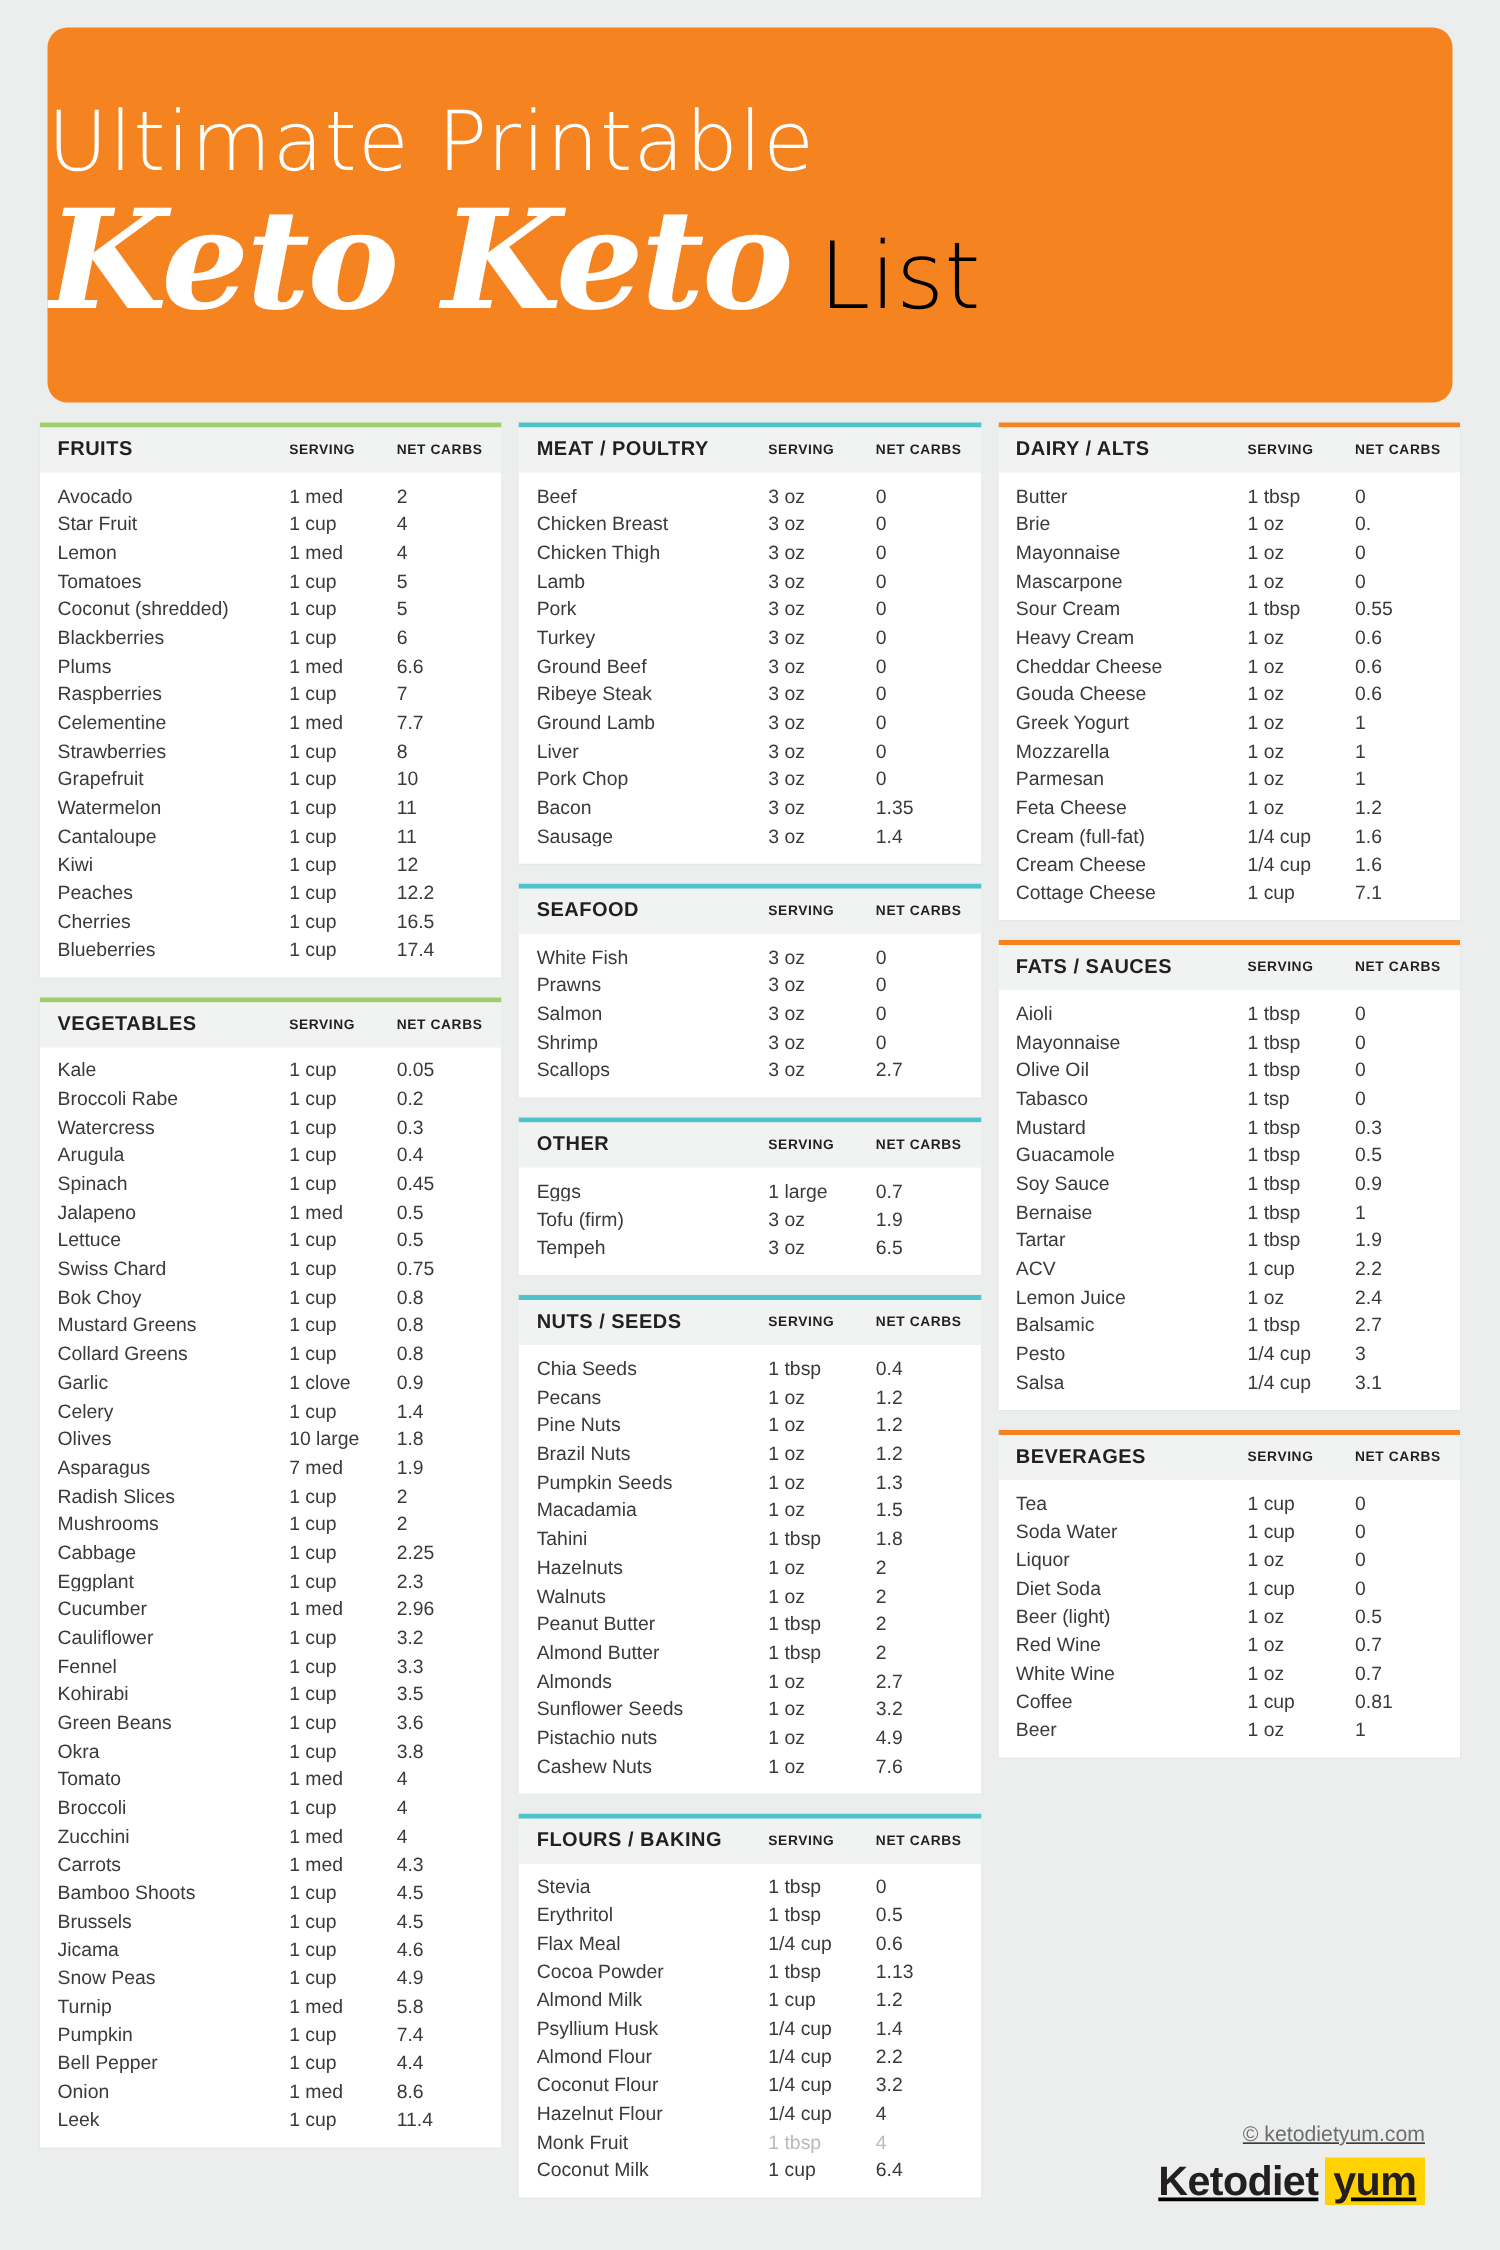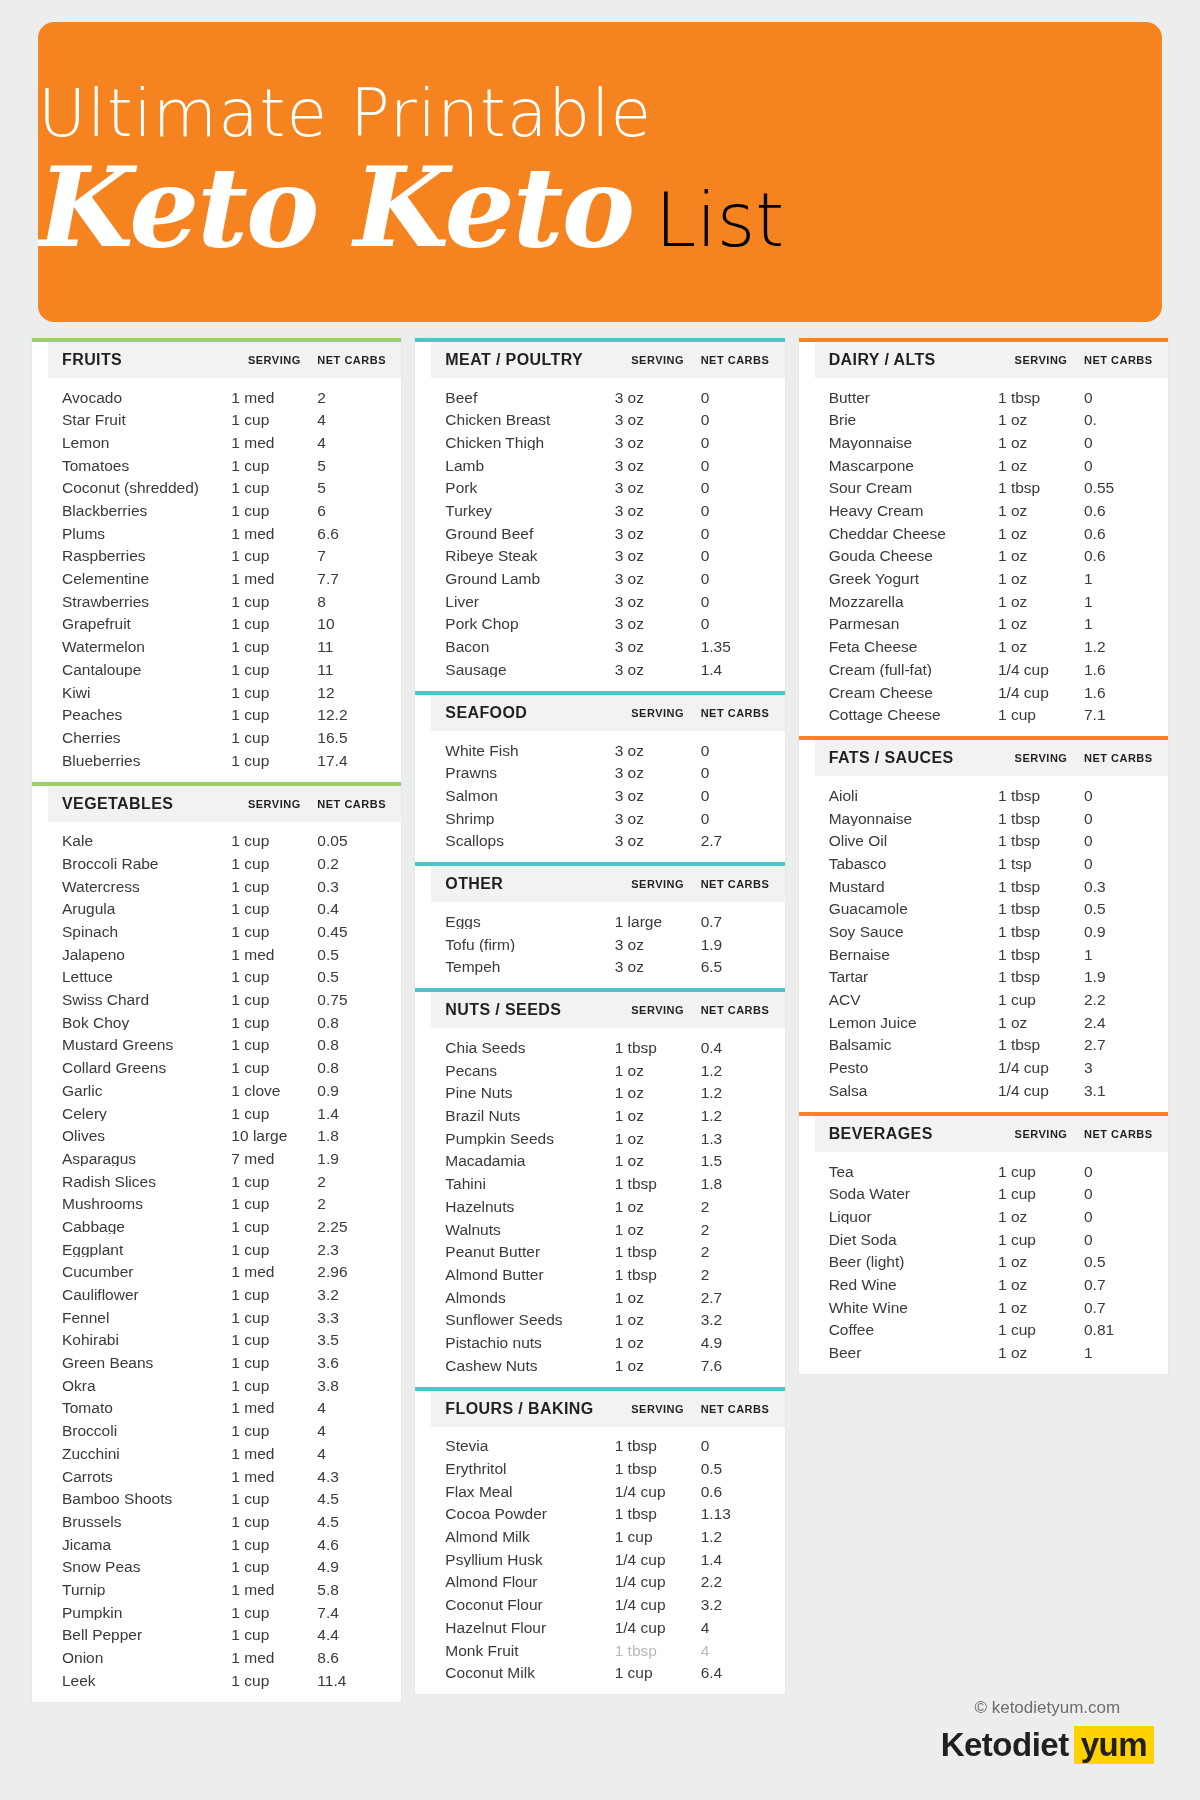--- a/index.html
+++ b/index.html
@@ -71,22 +71,22 @@
     padding: 0 4px;
   }
   .col {
     flex: 1 1 0;
     min-width: 0;
   }
 
   .card {
     background: #ffffff;
     border-top: 4px solid #9ccf6a;
-    margin-bottom: 0;
-    padding: 0 0 10px 16px;
+    margin-bottom: 16px;
+    padding: 0 0 10px 0;
     box-shadow: 0 0 0 1px rgba(0,0,0,0.02);
   }
   .card.teal { border-top-color: #4ec3c9; }
   .card.orange { border-top-color: #f5831f; }
 
   .cat-head {
     display: flex;
     align-items: center;
     background: #f1f2f2;
     padding: 9px 12px 9px 14px;
@@ -96,21 +96,21 @@
     flex: 1 1 auto;
     font-size: 16px;
     letter-spacing: 0.4px;
     color: #231f20;
   }
   .col-serving {
     width: 86px;
     font-size: 11px;
     letter-spacing: 0.5px;
     color: #231f20;
-    text-align: center;
+    text-align: left;
   }
   .col-carbs {
     width: 72px;
     font-size: 11px;
     letter-spacing: 0.5px;
     color: #231f20;
     text-align: left;
   }
 
   .rows { padding: 8px 12px 0 14px; }
@@ -123,23 +123,24 @@
     padding: 3.6px 0;
   }
   .row .name { flex: 1 1 auto; white-space: nowrap; overflow: hidden; text-overflow: ellipsis; }
   .row .serving { width: 86px; }
   .row .carbs { width: 72px; }
   .row.faded .serving, .row.faded .carbs { color: #b9b9b9; }
 
   
   .footer {
     position: absolute;
-    right: 46px;
+    right: 60px;
     bottom: 36px;
-    text-align: center;
+    text-align: right;
+    text-decoration: underline;
   }
   .site {
     font-size: 17px;
     color: #6d6e71;
     margin-bottom: 8px;
   }
   .logo {
     display: flex;
     align-items: center;
     justify-content: flex-end;

